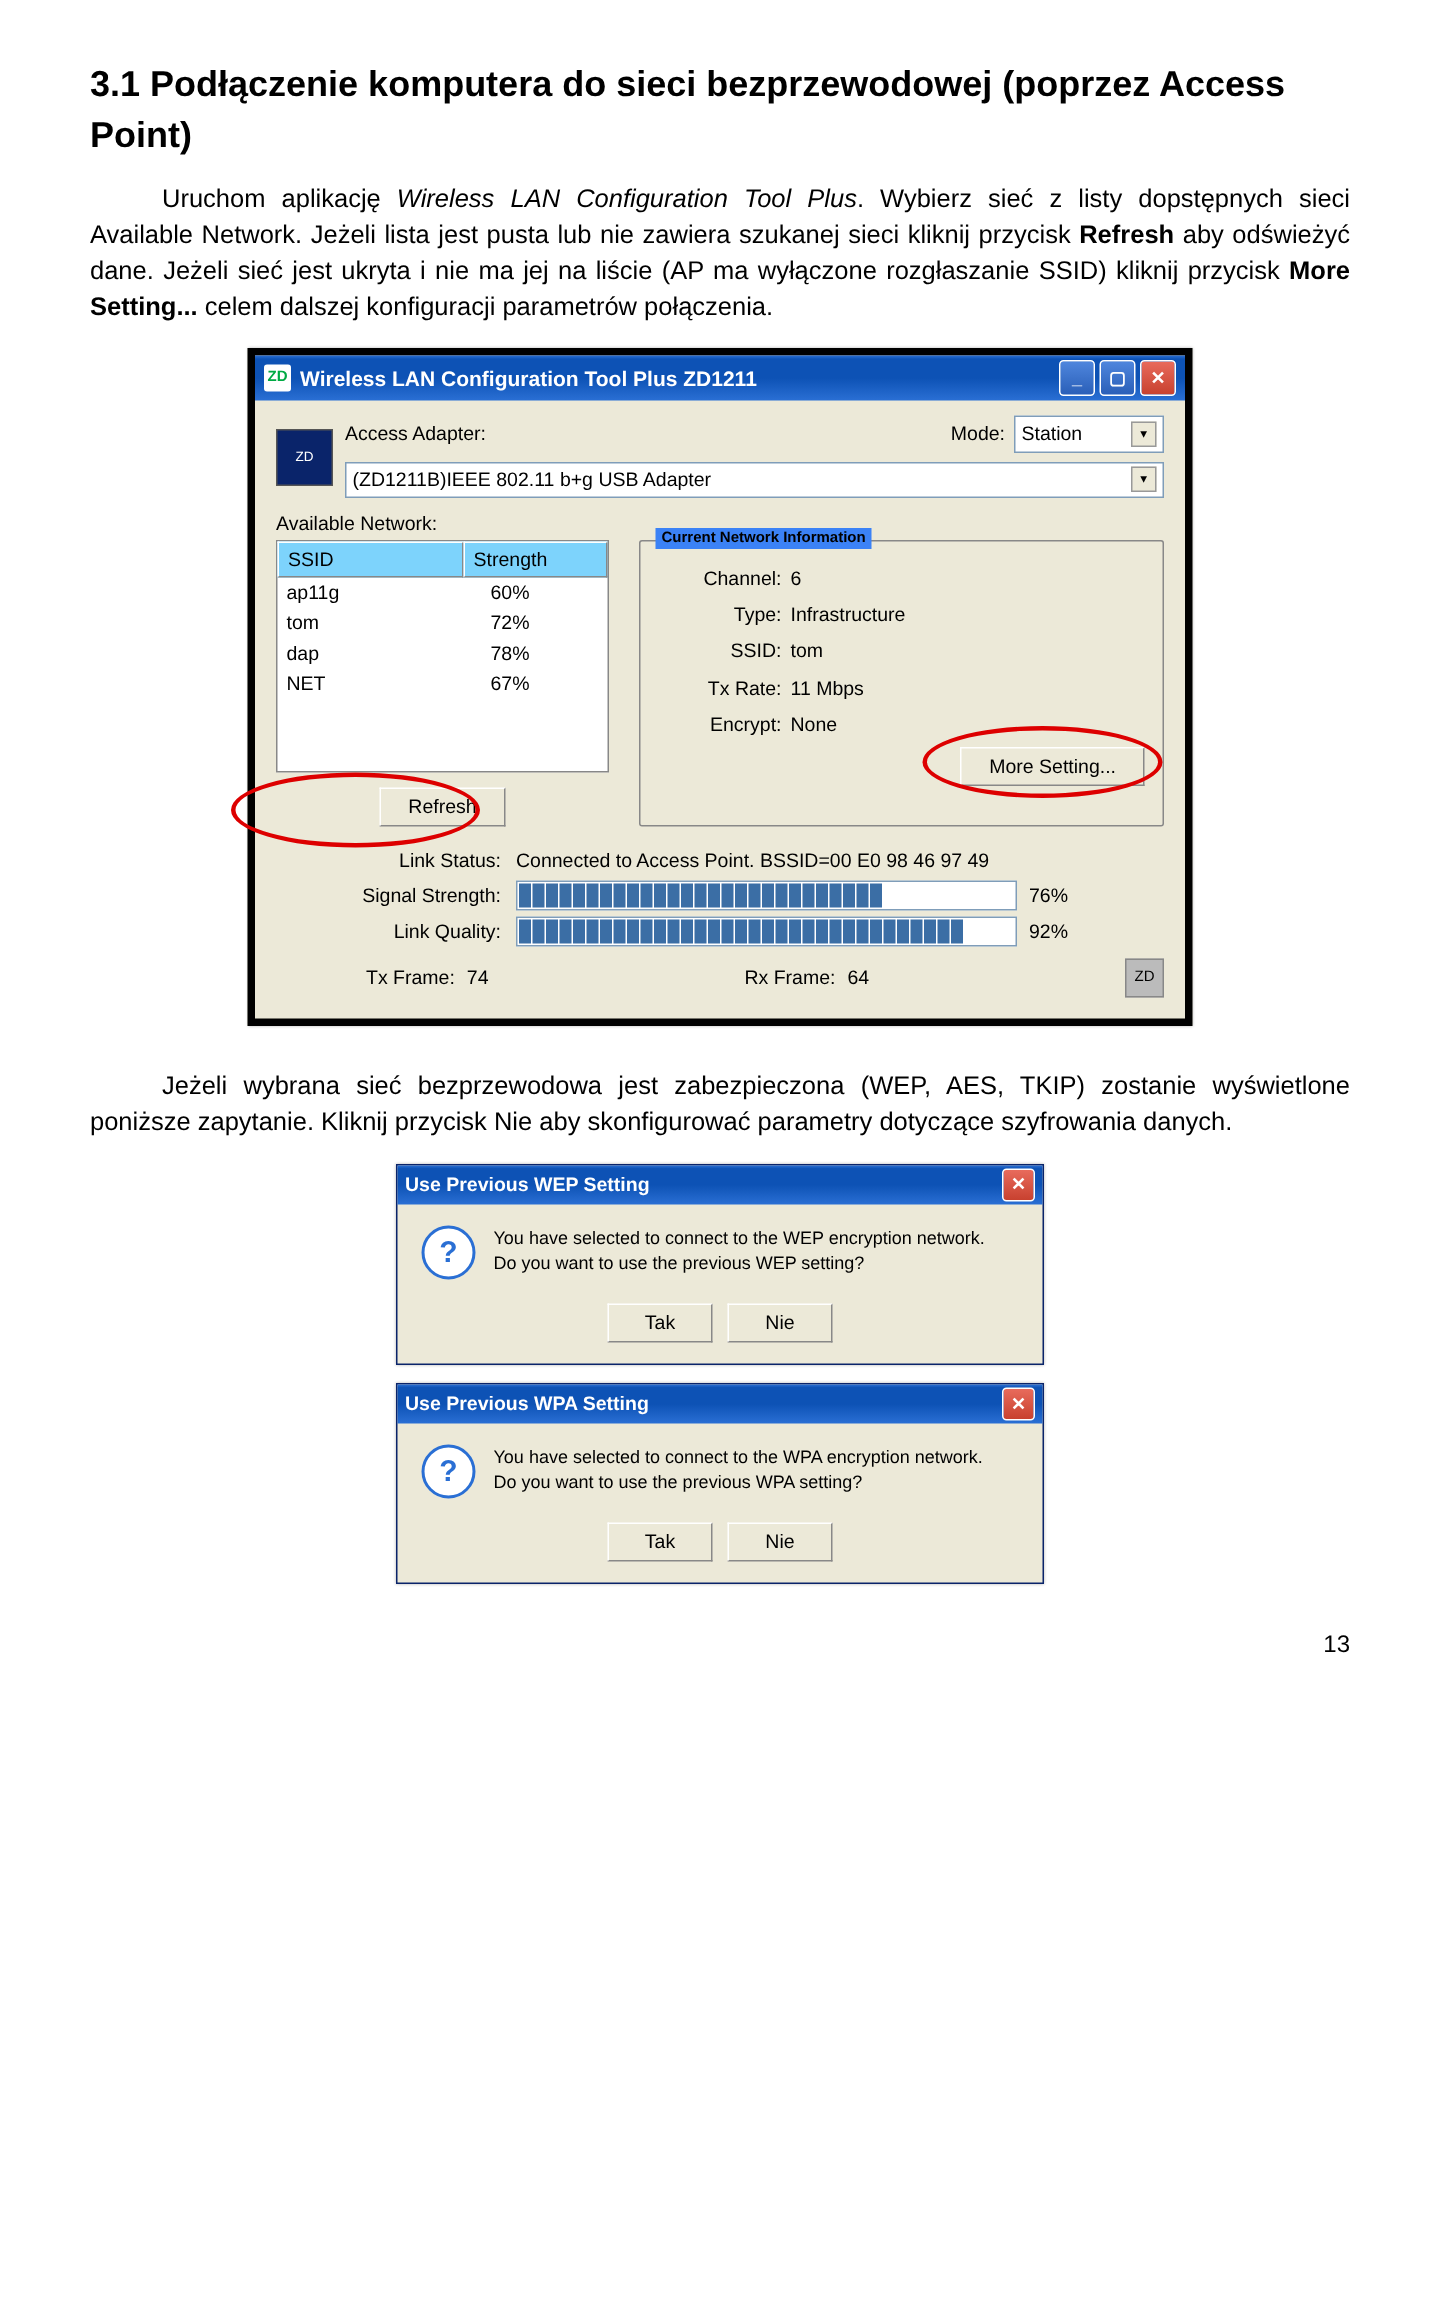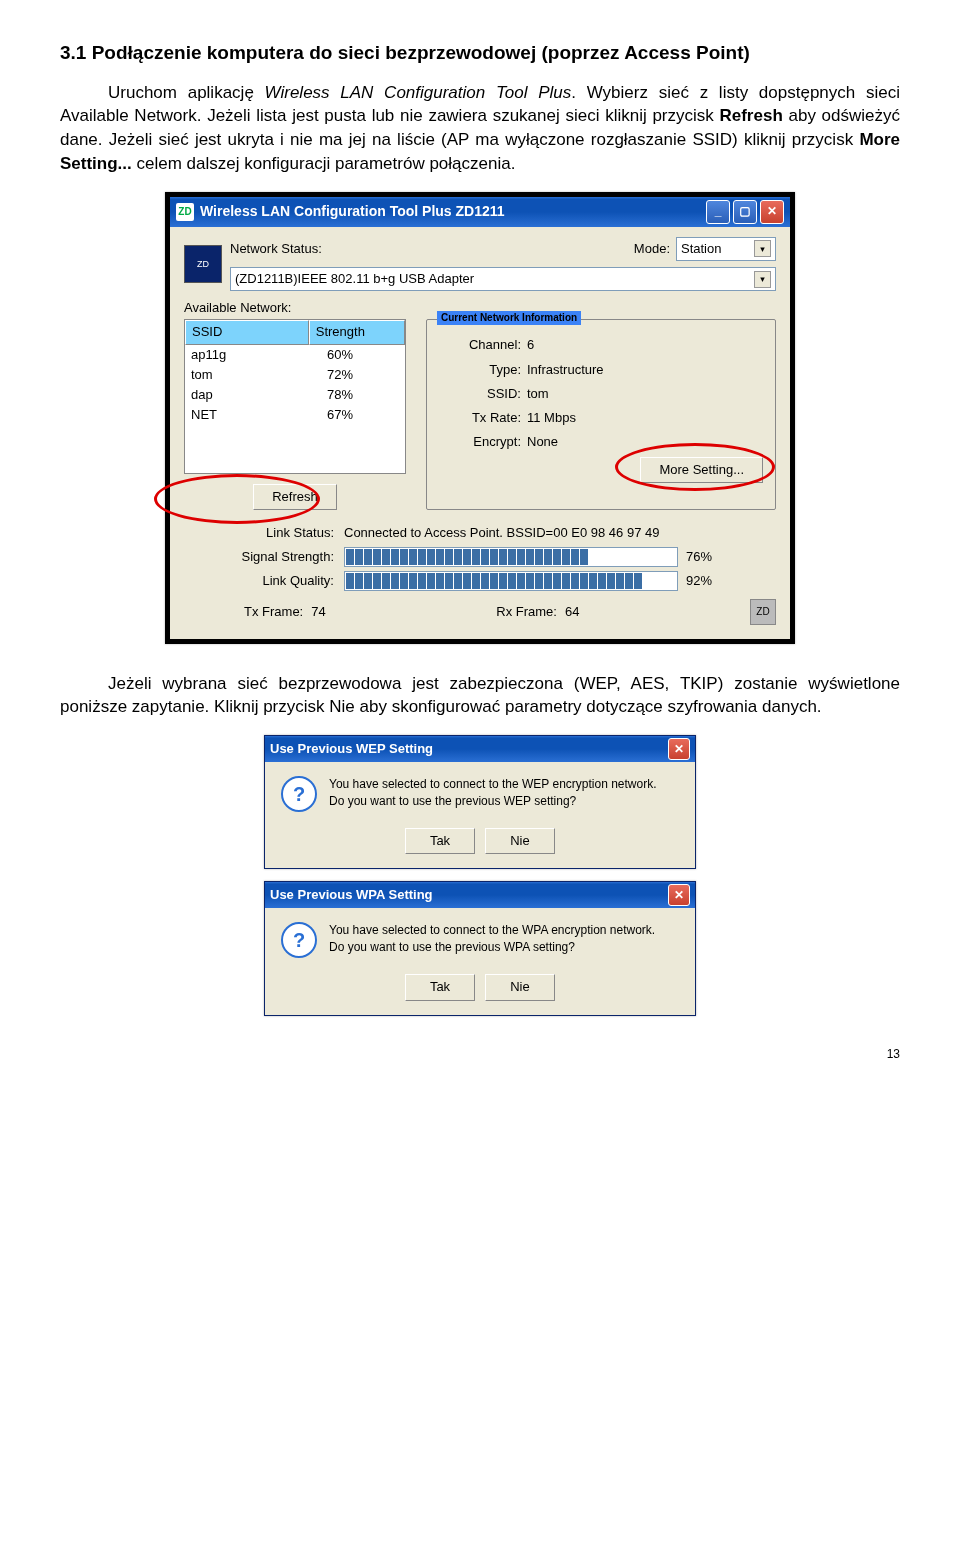--- a/index.html
+++ b/index.html
@@ -6,21 +6,21 @@
     font-family: Arial, sans-serif;
     background: #fff;
     margin: 0;
     padding: 40px 60px;
     width: 840px;
     font-size: 17px;
     line-height: 1.4;
     color: #000;
   }
   h3.section-title {
-    font-size: 19px;
+    font-size: 24px;
     font-weight: bold;
     margin: 0 0 14px 0;
   }
   p.para {
     margin: 0 0 16px 0;
     text-align: justify;
   }
   .indent-first {
     text-indent: 48px;
   }
@@ -285,21 +285,21 @@
     display: flex;
     justify-content: center;
     gap: 10px;
     margin-top: 16px;
   }
   .dlg-btns .xp-button { min-width: 68px; padding: 3px 0; }
 
   .page-num {
     text-align: right;
     margin-top: 30px;
-    font-size: 12px;
+    font-size: 16px;
   }
 </style>
 </head>
 <body>
 
 <h3 class="section-title">3.1 Podłączenie komputera do sieci bezprzewodowej (poprzez Access Point)</h3>
 
 <p class="para indent-first">
   <span>Uruchom aplikację </span><span class="italic">Wireless LAN Configuration Tool Plus</span><span>. Wybierz sieć z listy dopstępnych sieci Available Network. Jeżeli lista jest pusta  lub nie zawiera szukanej sieci kliknij przycisk </span><span class="bold">Refresh</span><span> aby odświeżyć dane. Jeżeli sieć jest ukryta i nie ma jej na liście  (AP ma wyłączone rozgłaszanie SSID) kliknij przycisk </span><span class="bold">More Setting...</span><span> celem dalszej konfiguracji parametrów połączenia.</span>
 </p>
@@ -314,21 +314,21 @@
       <div class="xp-tbtn min">_</div>
       <div class="xp-tbtn max">▢</div>
       <div class="xp-tbtn close">✕</div>
     </div>
   </div>
   <div class="xp-body">
     <div class="row">
       <div class="adapter-icon">ZD</div>
       <div style="flex:1">
         <div class="row" style="justify-content:flex-end;">
-          <span class="lbl">Network Status:</span>
+          <span class="lbl">Access Adapter:</span>
           <span style="flex:1"></span>
           <span class="lbl">Mode:</span>
           <div class="field-box" style="flex:0 0 90px">
             <span>Station</span>
             <span class="dropdown-arrow">▾</span>
           </div>
         </div>
         <div class="field-box">
           <span>(ZD1211B)IEEE 802.11 b+g USB Adapter</span>
           <span class="dropdown-arrow">▾</span>

